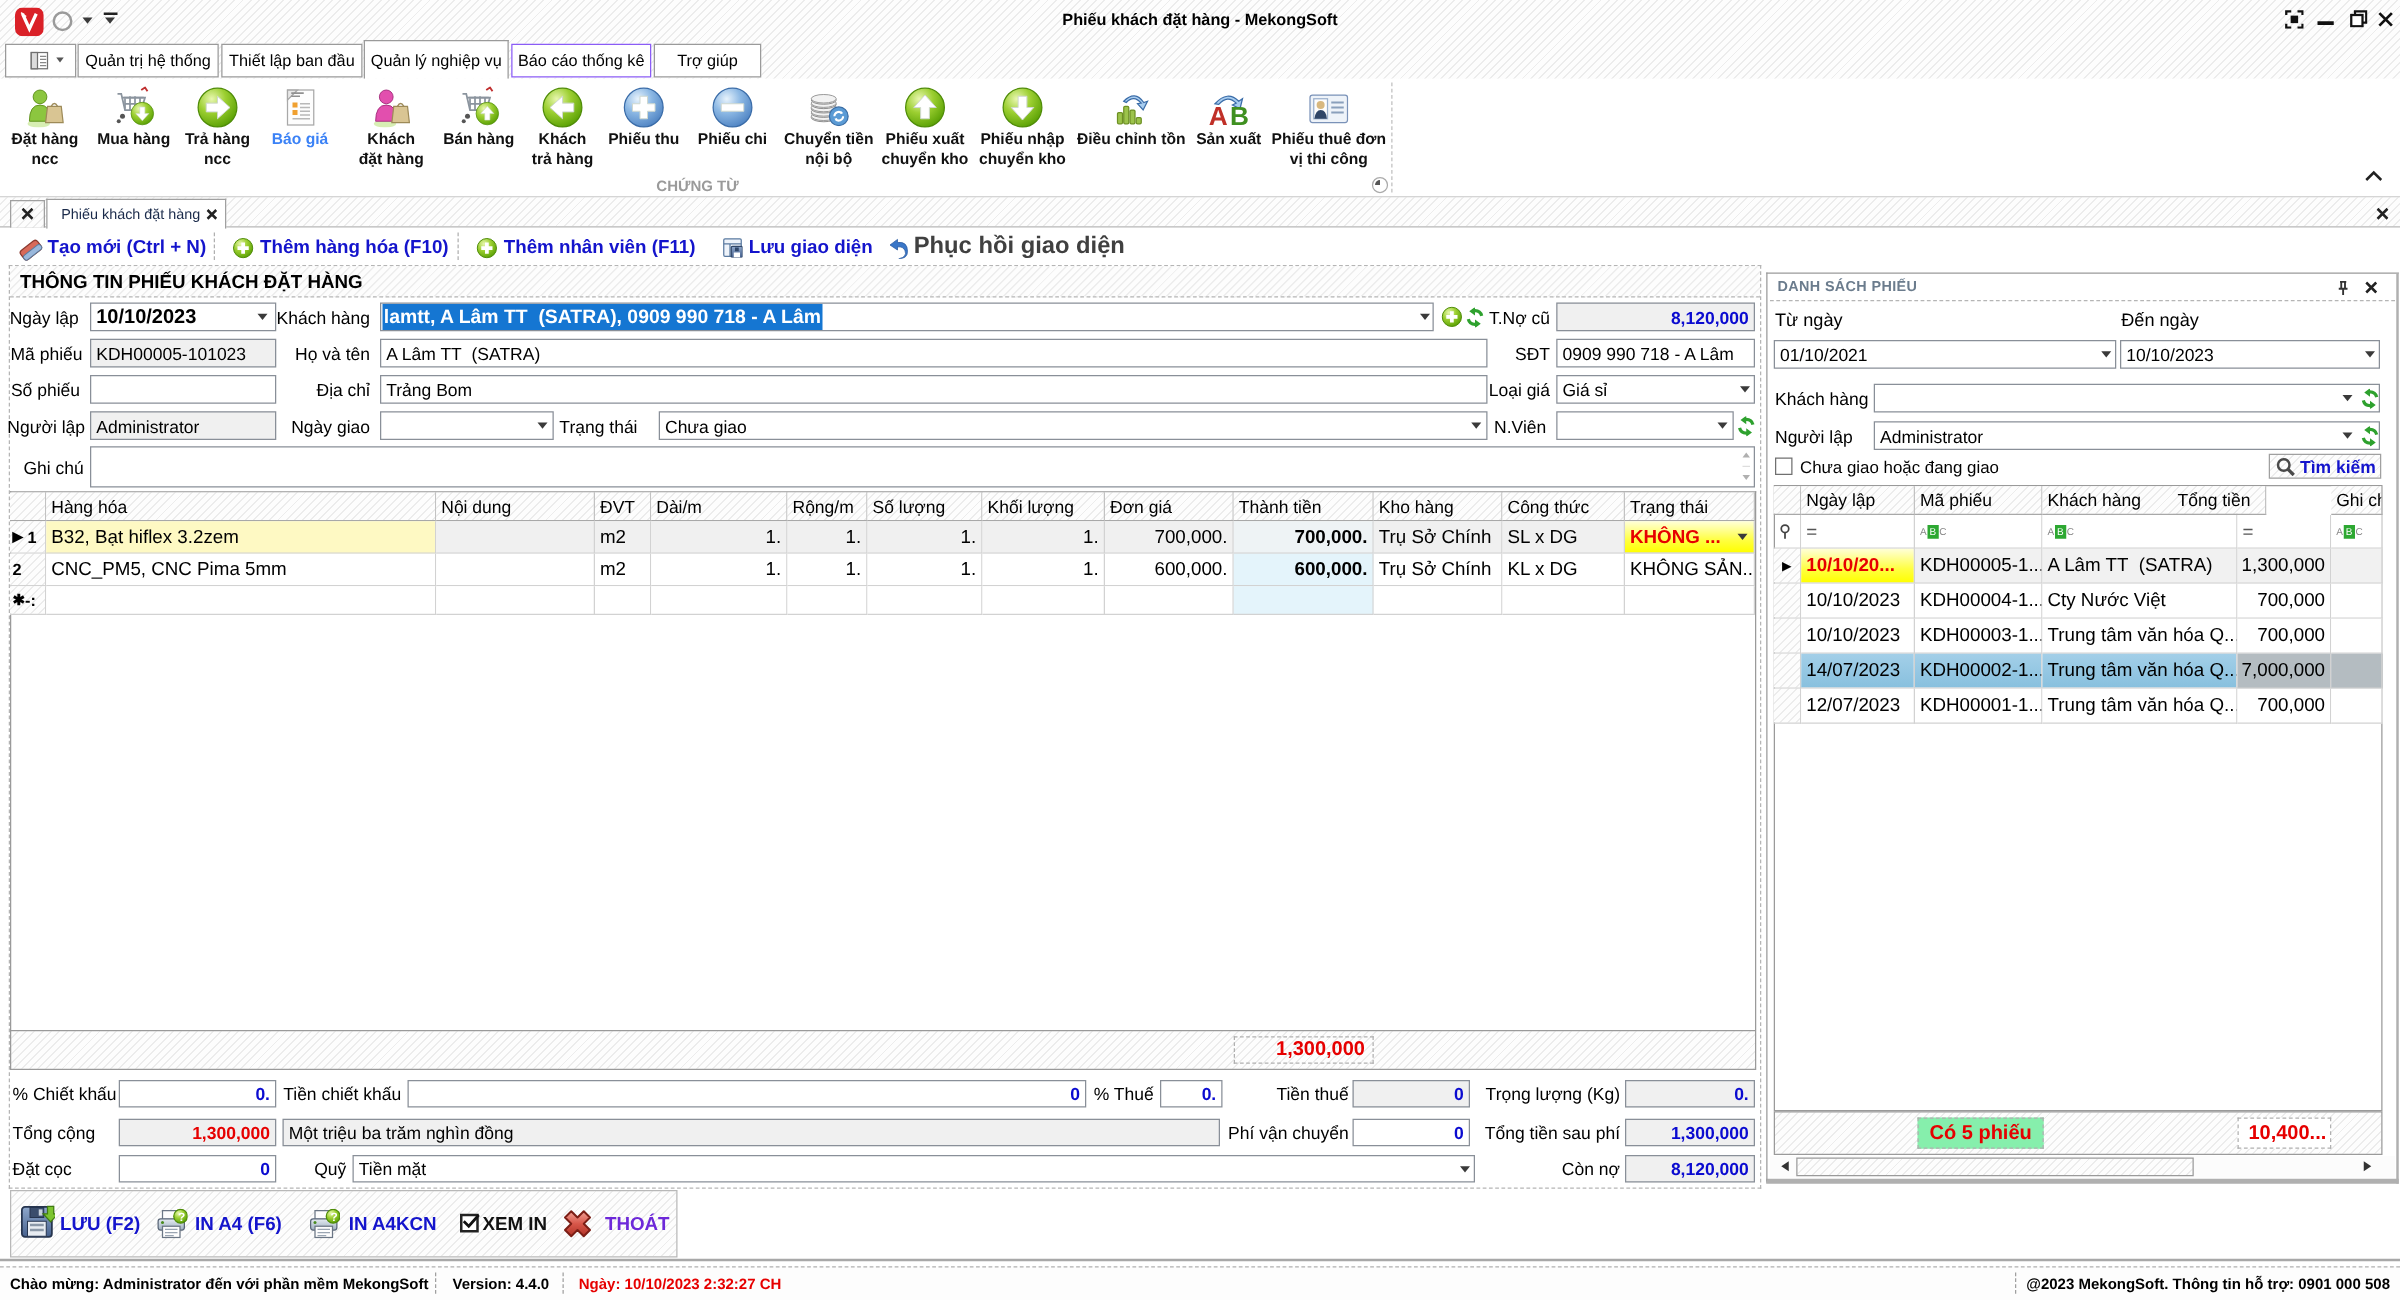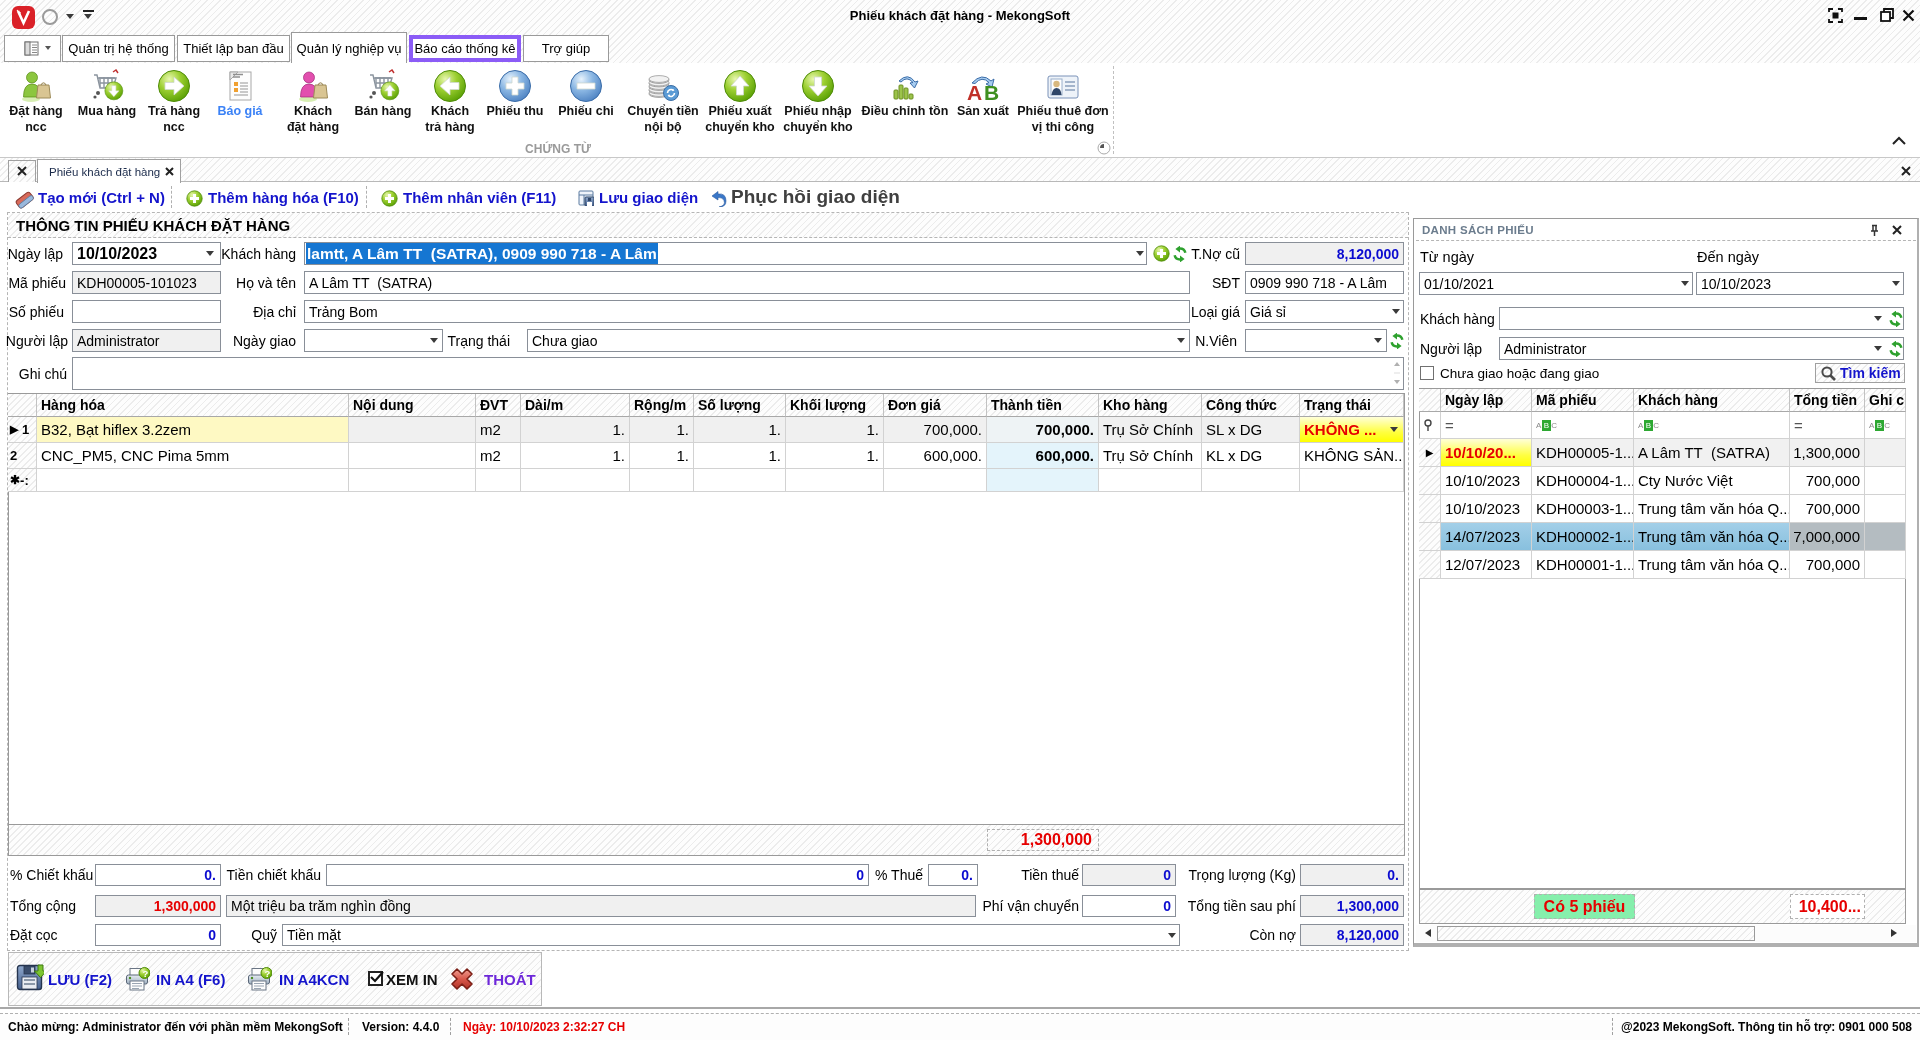--- a/index.html
+++ b/index.html
@@ -7,21 +7,21 @@
 .stripe{background:repeating-linear-gradient(135deg,#fdfdfd 0px,#fdfdfd 3.5px,#ececec 3.5px,#ececec 4.6px)}
 .flex{display:flex;align-items:center}
 .b{font-weight:bold}
 .in{position:absolute;border:1px solid #898f98;background:#fff;display:flex;align-items:center;padding:0 4px;font-size:14px;white-space:nowrap;overflow:hidden}
 .ro{background:#f0f0f0}
 .r{justify-content:flex-end}
 .lbl{position:absolute;font-size:14px;color:#000;display:flex;align-items:center;white-space:nowrap}
 .rl{justify-content:flex-end}
 .red{color:#e60000}
 .c{position:absolute;font-size:15px;display:flex;align-items:center;padding:0 4px;white-space:nowrap;overflow:hidden;border-right:1px solid #d2d2d2;border-bottom:1px solid #d2d2d2}
-.h{font-weight:bold;font-size:14px;border-right:1px solid #c2c2c2;border-bottom:1px solid #a8a8a8}
+.h{font-weight:normal;font-size:14px;border-right:1px solid #c2c2c2;border-bottom:1px solid #a8a8a8}
 .da{width:0;height:0;border-left:4px solid transparent;border-right:4px solid transparent;border-top:5px solid #3a3a3a;position:absolute}
 </style></head><body>
 
 <svg width="0" height="0" style="position:absolute">
 <defs>
 <radialGradient id="ggrn" cx="35%" cy="28%" r="80%">
  <stop offset="0" stop-color="#e8f7b0"></stop>
         <stop offset="0.45" stop-color="#9ccf31"></stop>
         <stop offset="1" stop-color="#549c00"></stop>
 </radialGradient>
@@ -76,21 +76,21 @@
   </svg>
 <div class="abs flex" style="left:4px;top:35px;width:57px;height:27px;background:#fff;border:1px solid #9a9a9a;justify-content:center"></div>
 <svg class="abs" style="left:24px;top:41px" width="18" height="16" viewBox="0 0 18 16">
     <rect x="1" y="1" width="13" height="13" fill="#fff" stroke="#707070"></rect>
     <rect x="1" y="1" width="5" height="13" fill="#dcdcdc" stroke="#707070"></rect>
     <path d="M8,4 h5 M8,6.5 h5 M8,9 h5 M8,11.5 h5" stroke="#888" stroke-width="1"></path>
   </svg>
 <div class="abs" style="left:45px;top:46px;width:0;height:0;border-left:3.5px solid transparent;border-right:3.5px solid transparent;border-top:4.5px solid #555"></div>
 <div class="abs flex" style="left:62px;top:35px;width:113px;height:27px;background:#fff;border:1px solid #9a9a9a;justify-content:center;font-size:13px;white-space:nowrap">Quản trị hệ thống</div>
 <div class="abs flex" style="left:177px;top:35px;width:113px;height:27px;background:#fff;border:1px solid #9a9a9a;justify-content:center;font-size:13px;white-space:nowrap">Thiết lập ban đầu</div>
-<div class="abs flex" style="left:409px;top:35px;width:112px;height:27px;background:#fff;border:4px solid #8b5cf6;justify-content:center;font-size:13px;white-space:nowrap">Báo cáo thống kê</div>
+<div class="abs flex" style="left:409px;top:35px;width:112px;height:27px;background:#fff;border:1px solid #8b5cf6;justify-content:center;font-size:13px;white-space:nowrap">Báo cáo thống kê</div>
 <div class="abs flex" style="left:523px;top:35px;width:86px;height:27px;background:#fff;border:1px solid #9a9a9a;justify-content:center;font-size:13px;white-space:nowrap">Trợ giúp</div>
 <div class="abs flex" style="left:291px;top:32px;width:116px;height:31px;background:#fff;border:1px solid #9a9a9a;border-bottom:none;justify-content:center;font-size:13px;white-space:nowrap">Quản lý nghiệp vụ</div>
 <div class="abs" style="left:0;top:63px;width:1920px;height:95px;background:#fff;border-bottom:1px solid #c8c8c8"></div>
 <div class="abs flex b" style="left:8px;top:140px;width:1100px;height:17px;justify-content:center;color:#9a9a9a;font-size:12px">CHỨNG TỪ</div>
 <svg class="abs" style="left:1097px;top:141px" width="14" height="14" viewBox="0 0 14 14">
     <circle cx="7" cy="7" r="6" fill="#fff" stroke="#aaa"></circle>
     <path d="M7,7 L7,3 A4,4 0 0 0 3,7 Z" fill="#555"></path>
   </svg>
 <div class="abs" style="left:1113px;top:66px;width:0;height:88px;border-left:1px dashed #c0c0c0"></div>
 <svg class="abs" style="left:1892px;top:136px" width="14" height="9" viewBox="0 0 14 9">
@@ -490,21 +490,21 @@
 <svg class="abs" style="left:1820px;top:365px" width="16" height="16" viewBox="0 0 16 16">
     <circle cx="7" cy="7" r="4.6" fill="none" stroke="#4a4a4a" stroke-width="2"></circle>
     <path d="M10.5,10.5 L15,15" stroke="#4a4a4a" stroke-width="2.6"></path>
   </svg>
 <div class="abs flex b" style="left:1840px;top:363px;height:20px;font-size:14px;color:#1414cc">Tìm kiếm</div>
 <div class="abs" style="left:1419px;top:388px;width:487px;height:501px;border:1px solid #9a9a9a;background:#fff"></div>
 <div class="c h stripe" style="left:1419px;top:389px;width:22px;height:23px"></div>
 <div class="c h stripe" style="left:1441px;top:389px;width:91px;height:23px">Ngày lập</div>
 <div class="c h stripe" style="left:1532px;top:389px;width:102px;height:23px">Mã phiếu</div>
 <div class="c h stripe" style="left:1634px;top:389px;width:156px;height:23px">Khách hàng</div>
-<div class="c h stripe" style="left:1790px;top:389px;width:75px;height:23px">Tổng tiền</div>
+<div class="c h stripe" style="left:1738px;top:389px;width:75px;height:23px">Tổng tiền</div>
 <div class="c h stripe" style="left:1865px;top:389px;width:41px;height:23px">Ghi ch</div>
 <div class="c stripe" style="left:1419px;top:412px;width:22px;height:27px;background:none">
     <svg width="10" height="14" viewBox="0 0 10 14">
       <circle cx="5" cy="5" r="3" fill="none" stroke="#444" stroke-width="1.4"></circle>
       <path d="M5,8 v5" stroke="#444" stroke-width="1.4"></path>
     </svg>
   </div>
 <div class="c " style="left:1441px;top:412px;width:91px;height:27px;background:#fff">
     <span style="color:#555">=</span>
   </div>

